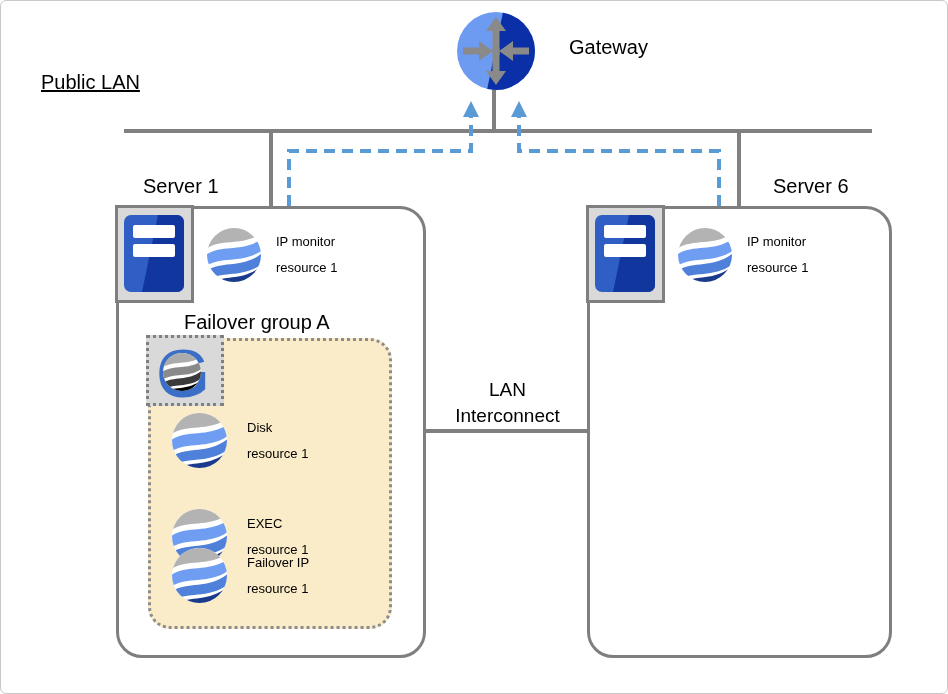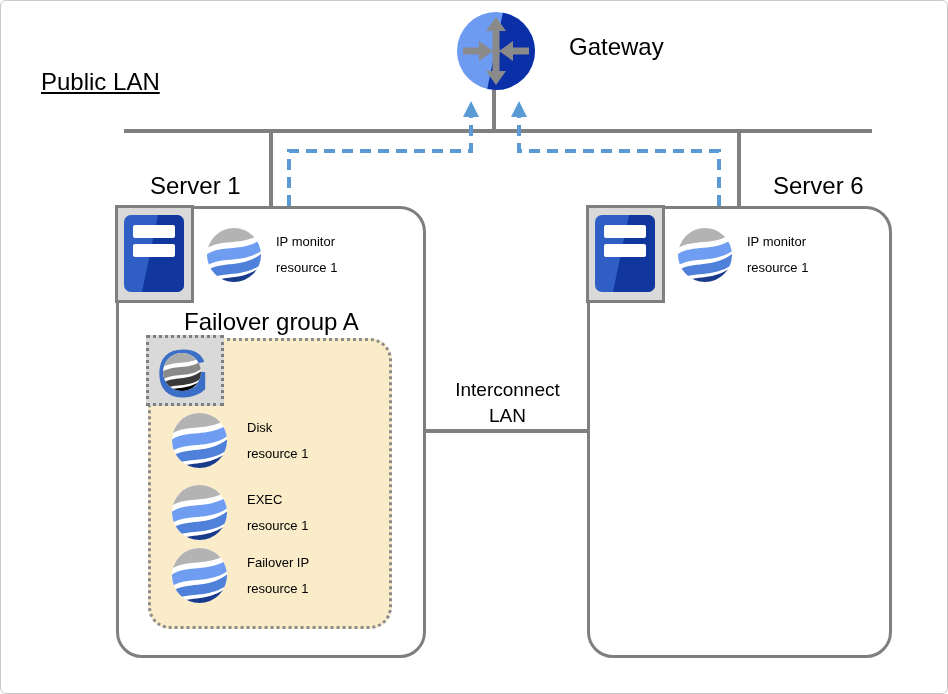--- a/index.html
+++ b/index.html
@@ -3,21 +3,21 @@
 <meta charset="utf-8">
 <style>
   html,body{margin:0;padding:0;background:#fff;}
   .canvas{
     position:relative;width:948px;height:694px;box-sizing:border-box;
     background:#fff;border:1px solid #c9c9c9;border-radius:6px;overflow:hidden;
     font-family:"Liberation Sans",sans-serif;color:#000;
   }
   .abs{position:absolute;}
   .txt{font-size:19px;line-height:26px;white-space:nowrap;}
-  .txt-lg{font-size:24px;line-height:26px;white-space:nowrap;}
+  .txt-lg{font-size:20px;line-height:26px;white-space:nowrap;}
   .hline{position:absolute;height:4px;background:#808080;}
   .vline{position:absolute;width:4px;background:#808080;}
   .server-box{
     position:absolute;box-sizing:border-box;width:310px;height:452px;
     border:3px solid #7f7f7f;border-radius:26px;background:#fff;
   }
   .icon-sq{
     position:absolute;box-sizing:border-box;width:79px;height:98px;
     border:3px solid #7f7f7f;background:#d9d9d9;z-index:5;
   }
@@ -102,21 +102,21 @@
   </svg>
   <div class="abs txt-lg" style="left:568px;top:33px;">Gateway</div>
 
   <svg class="overlay" width="948" height="694">
     <path d="M288,205 L288,150 L470,150 L470,115" stroke="#5B9BD5" stroke-width="4" fill="none" stroke-dasharray="11 7"></path>
     <polygon points="470,100 462,116 478,116" fill="#5B9BD5"></polygon>
     <path d="M718,205 L718,150 L518,150 L518,115" stroke="#5B9BD5" stroke-width="4" fill="none" stroke-dasharray="11 7"></path>
     <polygon points="518,100 510,116 526,116" fill="#5B9BD5"></polygon>
   </svg>
 
-  <div class="abs txt-lg" style="left:149px;top:172px;">Server 1</div>
+  <div class="abs txt-lg" style="left:142px;top:172px;">Server 1</div>
   <div class="abs txt-lg" style="left:772px;top:172px;">Server 6</div>
 
   <div class="server-box" style="left:115px;top:205px;"></div>
   <div class="server-box" style="left:586px;top:205px;width:305px;"></div>
 
   <div class="icon-sq" style="left:114px;top:204px;">
     <svg width="72" height="91">
         <use href="#icon-server"></use>
       </svg>
   </div>
@@ -155,37 +155,37 @@
 
   <div class="res-row" style="left:171px;top:412px;">
     <svg width="55" height="55">
         <use href="#icon-wave"></use>
       </svg>
     <div class="lbl">
       <div>Disk</div>
       <div>resource 1</div>
     </div>
   </div>
-  <div class="res-row" style="left:171px;top:484px;">
+  <div class="res-row" style="left:171px;top:508px;">
     <svg width="55" height="55">
         <use href="#icon-wave"></use>
       </svg>
     <div class="lbl">
       <div>EXEC</div>
       <div>resource 1</div>
     </div>
   </div>
   <div class="res-row" style="left:171px;top:547px;">
     <svg width="55" height="55">
         <use href="#icon-wave"></use>
       </svg>
     <div class="lbl">
       <div>Failover IP</div>
       <div>resource 1</div>
     </div>
   </div>
 
   <div class="abs txt" style="left:431px;top:376px;width:151px;text-align:center;">
+    <div>LAN</div>
     <div>Interconnect</div>
-    <div>LAN</div>
   </div>
 
 </div>
 
 </body></html>

